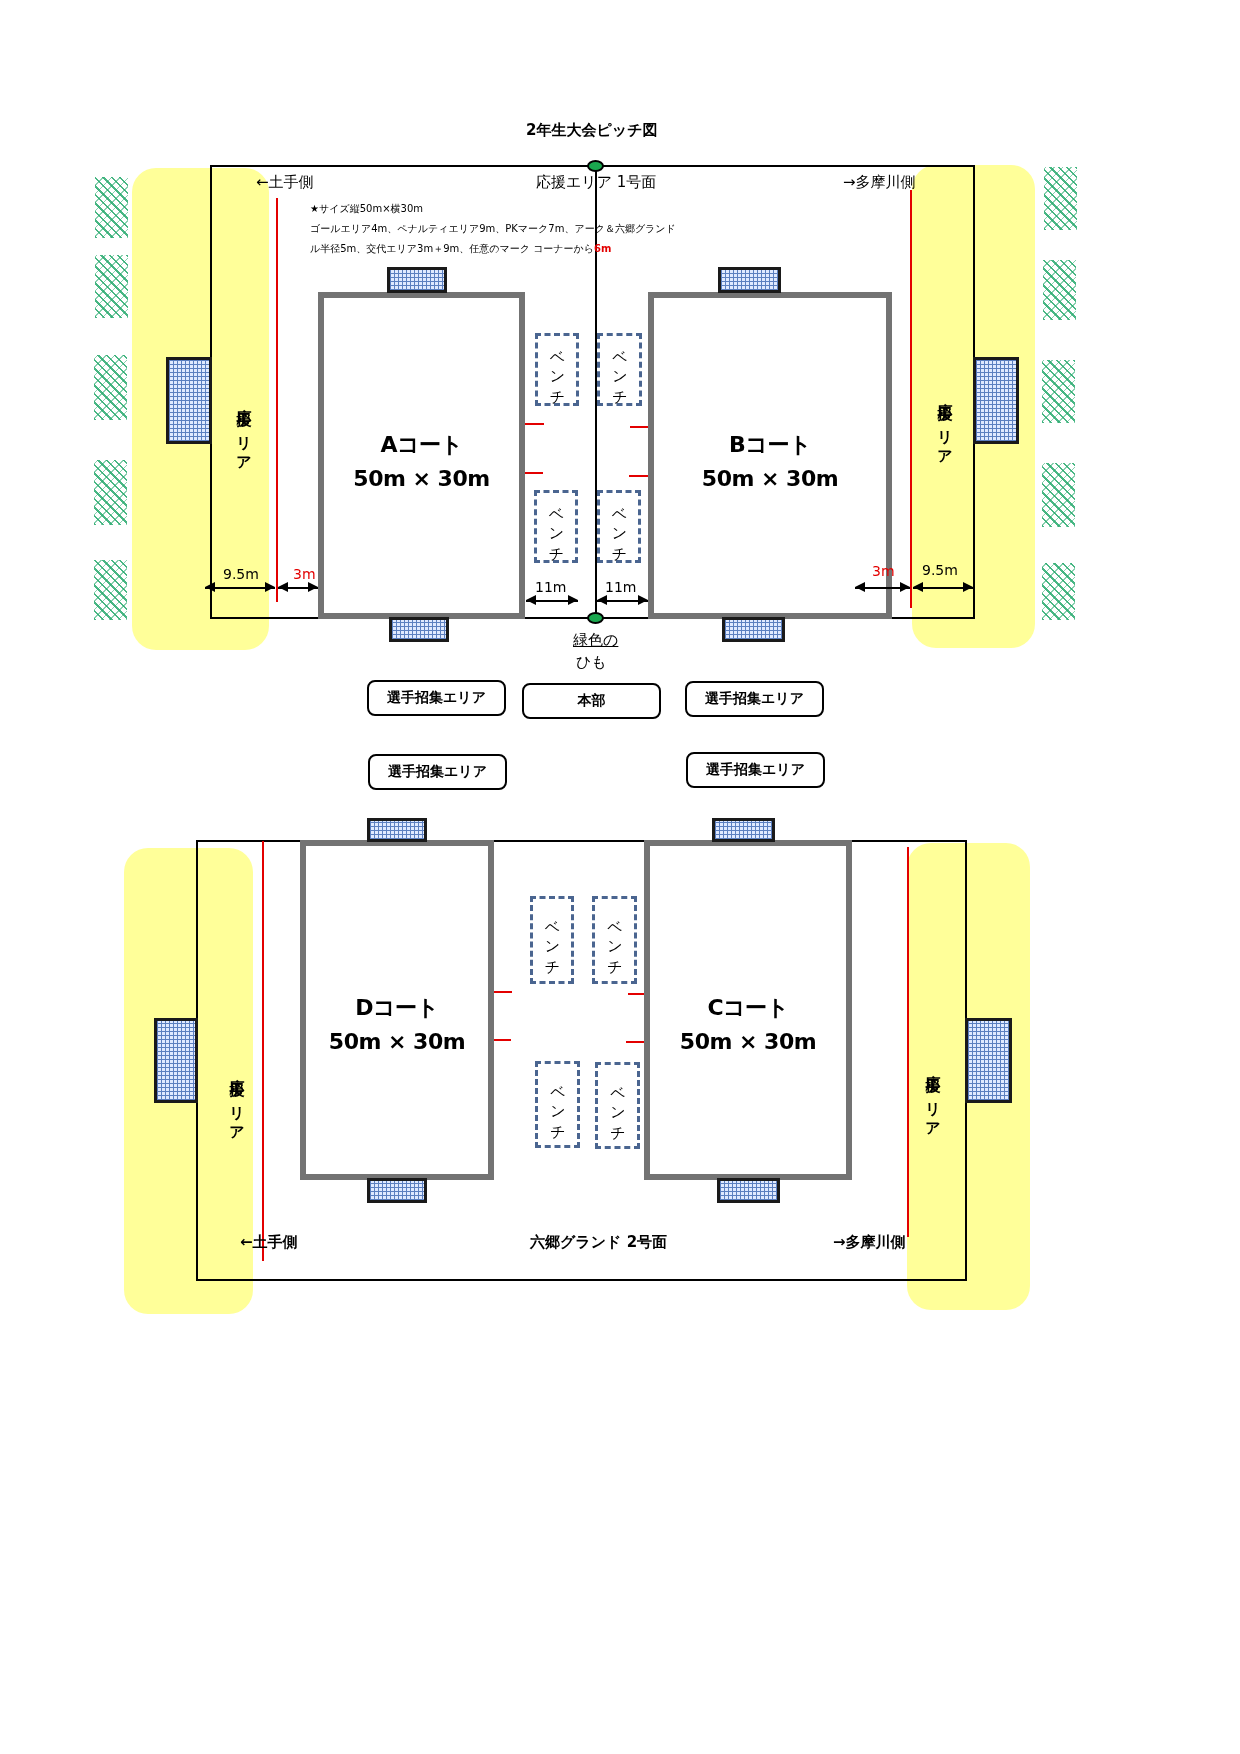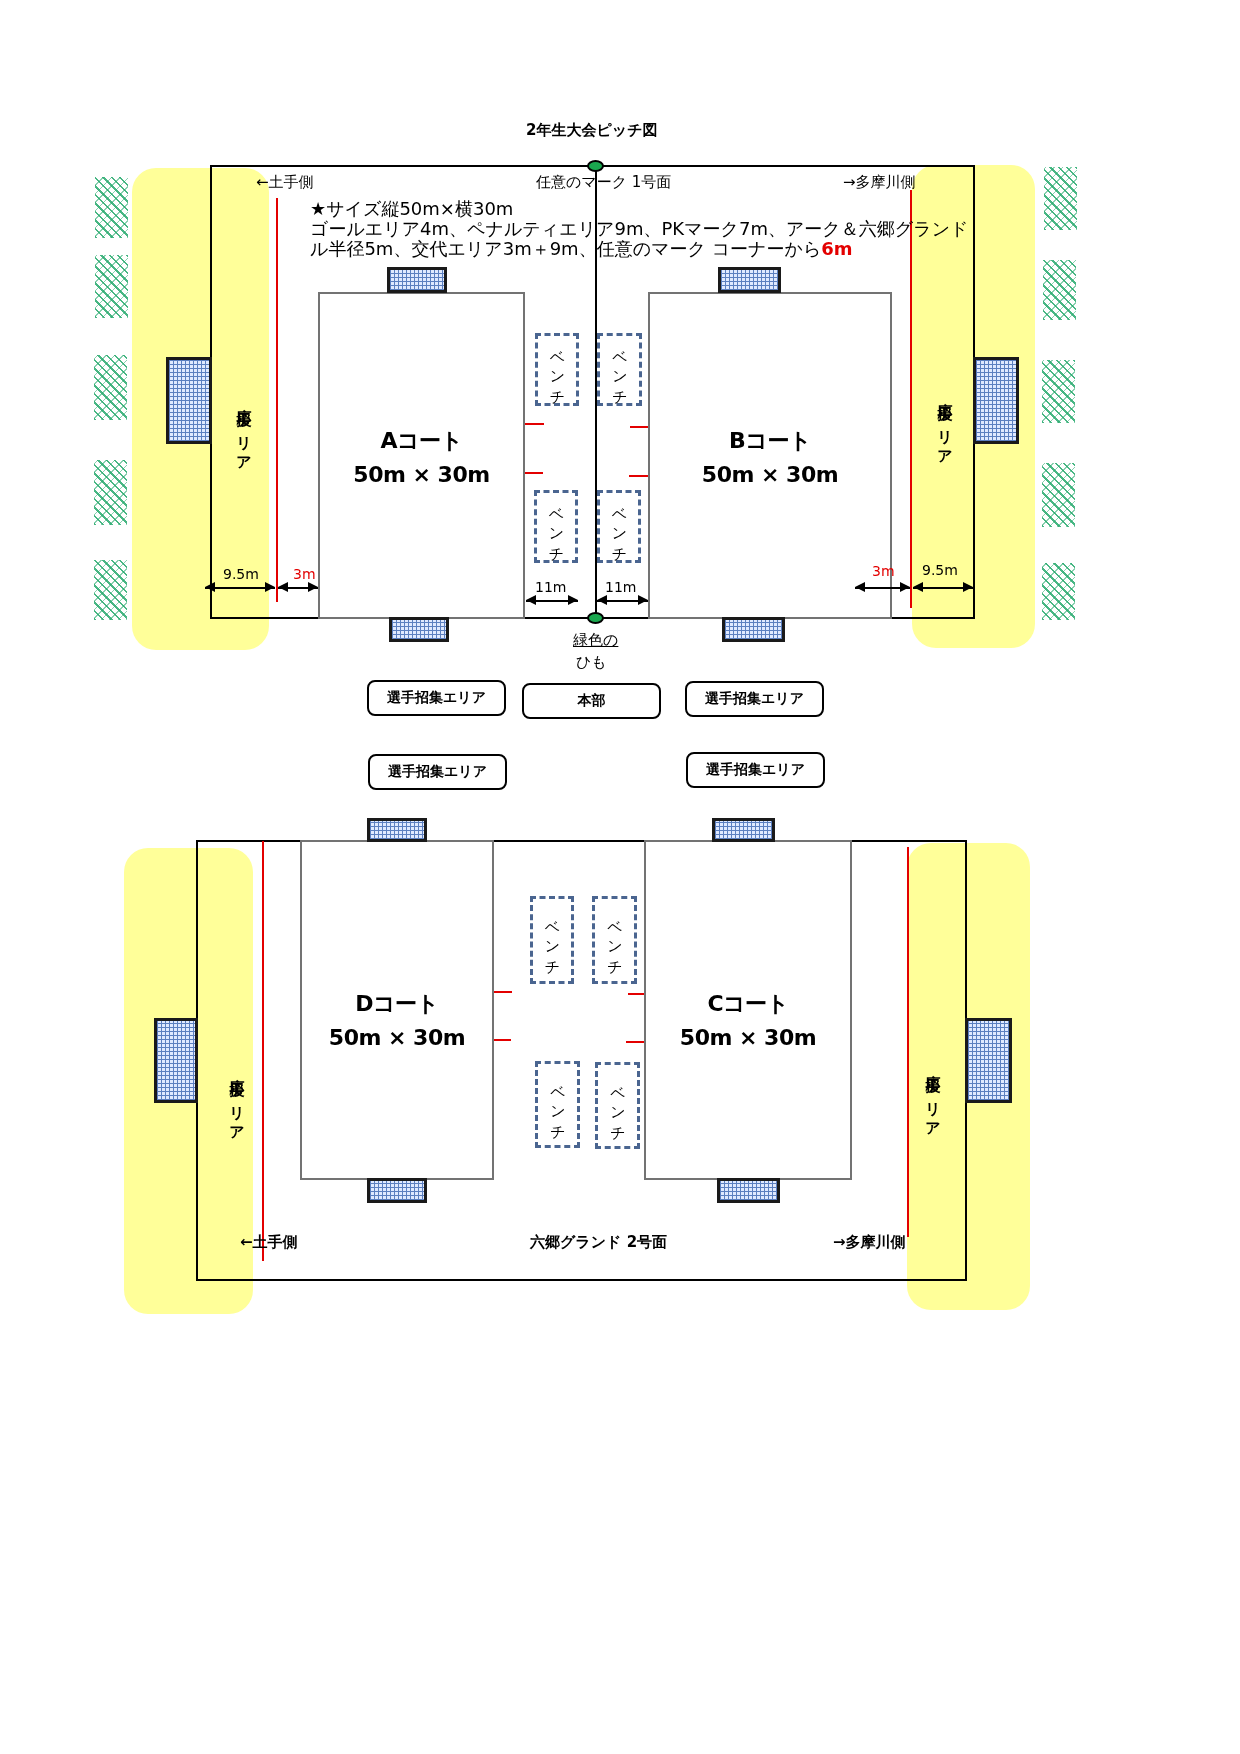--- a/index.html
+++ b/index.html
@@ -2,29 +2,29 @@
 <html><head>
 <meta charset="utf-8">
 <style>
   html, body { margin:0; padding:0; background:#ffffff; }
   body { width:1240px; height:1754px; position:relative; overflow:hidden;
          font-family:"DejaVu Sans", "Liberation Sans", sans-serif; color:#000; }
   .abs { position:absolute; }
   .title { font-weight:bold; font-size:15px; }
   .lbl { font-size:15px; white-space:nowrap; }
   .lbl-b { font-size:15px; font-weight:bold; white-space:nowrap; }
-  .note { font-size:18px; white-space:nowrap; line-height:20px; }
+  .note { font-size:10px; white-space:nowrap; line-height:20px; }
   .red { color:#e30000; }
   .yellow { background:#ffff99; border-radius:24px; }
   .tree { background-color:#ffffff;
           background-image:
             repeating-linear-gradient(45deg, rgba(40,170,110,0.85) 0 1.5px, transparent 1.5px 6px),
             repeating-linear-gradient(-45deg, rgba(40,170,110,0.55) 0 1px, transparent 1px 6px); }
   .frame { border:2.5px solid #000; box-sizing:border-box; }
-  .court { border:2px solid #737373; box-sizing:border-box; background:#fff; }
+  .court { border:6px solid #737373; box-sizing:border-box; background:#fff; }
   .court-name { font-weight:bold; font-size:22px; text-align:center; line-height:34px; letter-spacing:-0.5px; }
   .goal { border:3px solid #1a1a1a; box-sizing:border-box;
           background-color:#dfe9ff;
           background-image:
             repeating-linear-gradient(0deg, #5b7fc0 0 1px, transparent 1px 4px),
             repeating-linear-gradient(90deg, #5b7fc0 0 1px, transparent 1px 4px); }
   .redline { background:#e30000; }
   .blackline { background:#000; }
   .bench { border:3px dashed #4a6590; box-sizing:border-box; background:#fff;
            display:flex; align-items:center; justify-content:center; }
@@ -100,21 +100,21 @@
     <span class="vtext">ベンチ</span>
   </div>
   <div class="abs bench" style="left:534px;top:490px;width:44px;height:73px;">
     <span class="vtext">ベンチ</span>
   </div>
   <div class="abs bench" style="left:597px;top:490px;width:44px;height:73px;">
     <span class="vtext">ベンチ</span>
   </div>
 
   <div class="abs lbl" style="left:256px;top:173px;">←土手側</div>
-  <div class="abs lbl" style="left:536px;top:173px;">任意のマーク 1号面</div>
+  <div class="abs lbl" style="left:536px;top:173px;">応援エリア 1号面</div>
   <div class="abs lbl" style="left:843px;top:173px;">→多摩川側</div>
 
   <div class="abs note" style="left:310px;top:199px;">★サイズ縦50m×横30m</div>
   <div class="abs note" style="left:310px;top:219px;">ゴールエリア4m、ペナルティエリア9m、PKマーク7m、アーク＆六郷グランド</div>
   <div class="abs note" style="left:310px;top:239px;">
     <span>ル半径5m、交代エリア3m＋9m、任意のマーク コーナーから</span><span class="red" style="font-weight:bold;margin-top:17px;">6m</span>
   </div>
 
   <div class="abs vtext-b" style="left:234px;top:396px;">応援エリア</div>
   <div class="abs vtext-b" style="left:935px;top:390px;">応援エリア</div>

